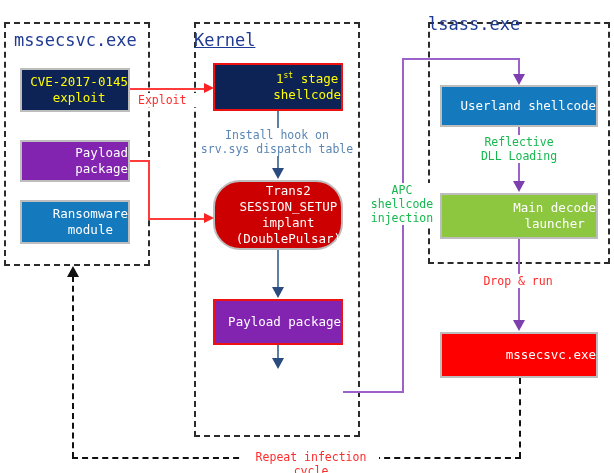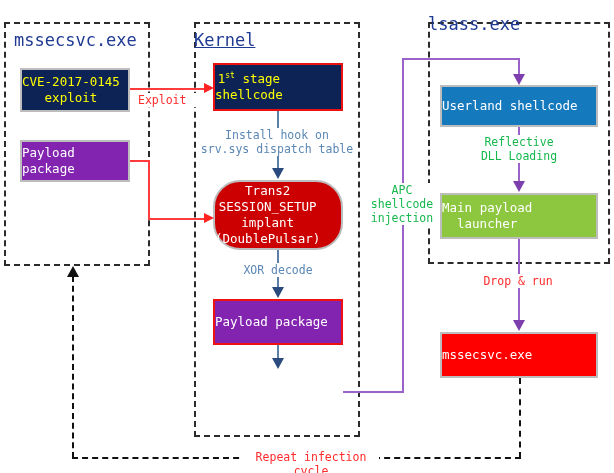--- a/index.html
+++ b/index.html
@@ -31,21 +31,21 @@
     color: #1f3a93;
     white-space: nowrap;
     letter-spacing: 0px;
   }
   
   .pbox {
     position: absolute;
     box-sizing: border-box;
     display: flex;
     align-items: center;
-    justify-content: flex-start;
+    justify-content: flex-end;
     text-align: center;
     font-family: "DejaVu Sans Mono", "Liberation Mono", monospace;
     font-size: 12.5px;
     line-height: 16px;
     white-space: pre-line;
     border: 2px solid #bdbdbd;
   }
   .pbox.redborder { border: 2px solid #ee1111; }
   .navy { background: #0d2356; color: #ffff00; }
   .purple { background: #8324b0; color: #ffffff; }
@@ -128,20 +128,24 @@
   <div class="pbox navy" style="left:20px; top:68px; width:110px; height:44px;">
     <span>CVE-2017-0145
 exploit</span>
   </div>
 
   <div class="pbox purple" style="left:20px; top:140px; width:110px; height:42px;">
     <span>Payload
 package</span>
   </div>
 
+  <div class="pbox blue" style="left:20px; top:200px; width:110px; height:44px;">
+    <span>Ransomware
+module</span>
+  </div>
 
   <div class="pbox navy redborder" style="left:213px; top:63px; width:130px; height:48px;">
     <span><span>1</span><sup class="st">st</sup><span> stage
 shellcode</span></span>
   </div>
 
   <div class="pbox red" style="left:213px; top:180px; width:130px; height:70px;">
     <span>Trans2
 SESSION_SETUP
 implant
@@ -151,21 +155,21 @@
   <div class="pbox purple redborder" style="left:213px; top:299px; width:130px; height:46px;">
     <span>Payload package</span>
   </div>
 
 
   <div class="pbox blue" style="left:440px; top:85px; width:158px; height:42px;">
     <span>Userland shellcode</span>
   </div>
 
   <div class="pbox green" style="left:440px; top:193px; width:158px; height:46px;">
-    <span>Main payload
+    <span>Main decode
 launcher</span>
   </div>
 
   <div class="pbox brightred" style="left:440px; top:332px; width:158px; height:46px;">
     <span>mssecsvc.exe</span>
   </div>
 
   <div class="ln h-red" style="left:130px; top:88px; width:76px;"></div>
   <div class="arrow arrow-right-red" style="left:204px; top:83px;"></div>
   <div class="lbl lbl-red lbl-bgwhite" style="left:138px; top:93px; width:60px; text-align:left;">Exploit</div>
@@ -175,21 +179,20 @@
   <div class="ln h-red" style="left:148px; top:218px; width:58px;"></div>
   <div class="arrow arrow-right-red" style="left:204px; top:213px;"></div>
 
   <div class="ln v-steel" style="left:277px; top:111px; height:58px;"></div>
   <div class="arrow arrow-down-steel" style="left:271.5px; top:168px;"></div>
   <div class="lbl lbl-steel lbl-bgwhite" style="left:196px; top:128px; width:162px;">Install hook on
 srv.sys dispatch table</div>
 
   <div class="ln v-steel" style="left:277px; top:250px; height:38px;"></div>
   <div class="arrow arrow-down-steel" style="left:271.5px; top:287px;"></div>
-  <div class="lbl lbl-steel lbl-bgwhite" style="left:206px; top:263px; width:144px;">XOR decode</div>
 
   <div class="ln v-steel" style="left:277px; top:345px; height:20px;"></div>
   <div class="arrow arrow-down-steel" style="left:271.5px; top:358px;"></div>
 
   <div class="ln h-purple" style="left:343px; top:391px; width:61px;"></div>
   <div class="ln v-purple" style="left:402px; top:58px; height:333px;"></div>
   <div class="ln h-purple" style="left:402px; top:58px; width:118px;"></div>
   <div class="ln v-purple" style="left:518px; top:58px; height:17px;"></div>
   <div class="arrow arrow-down-purple" style="left:513px; top:74px;"></div>
   <div class="lbl lbl-green lbl-bgwhite" style="left:366px; top:183px; width:72px;">APC

